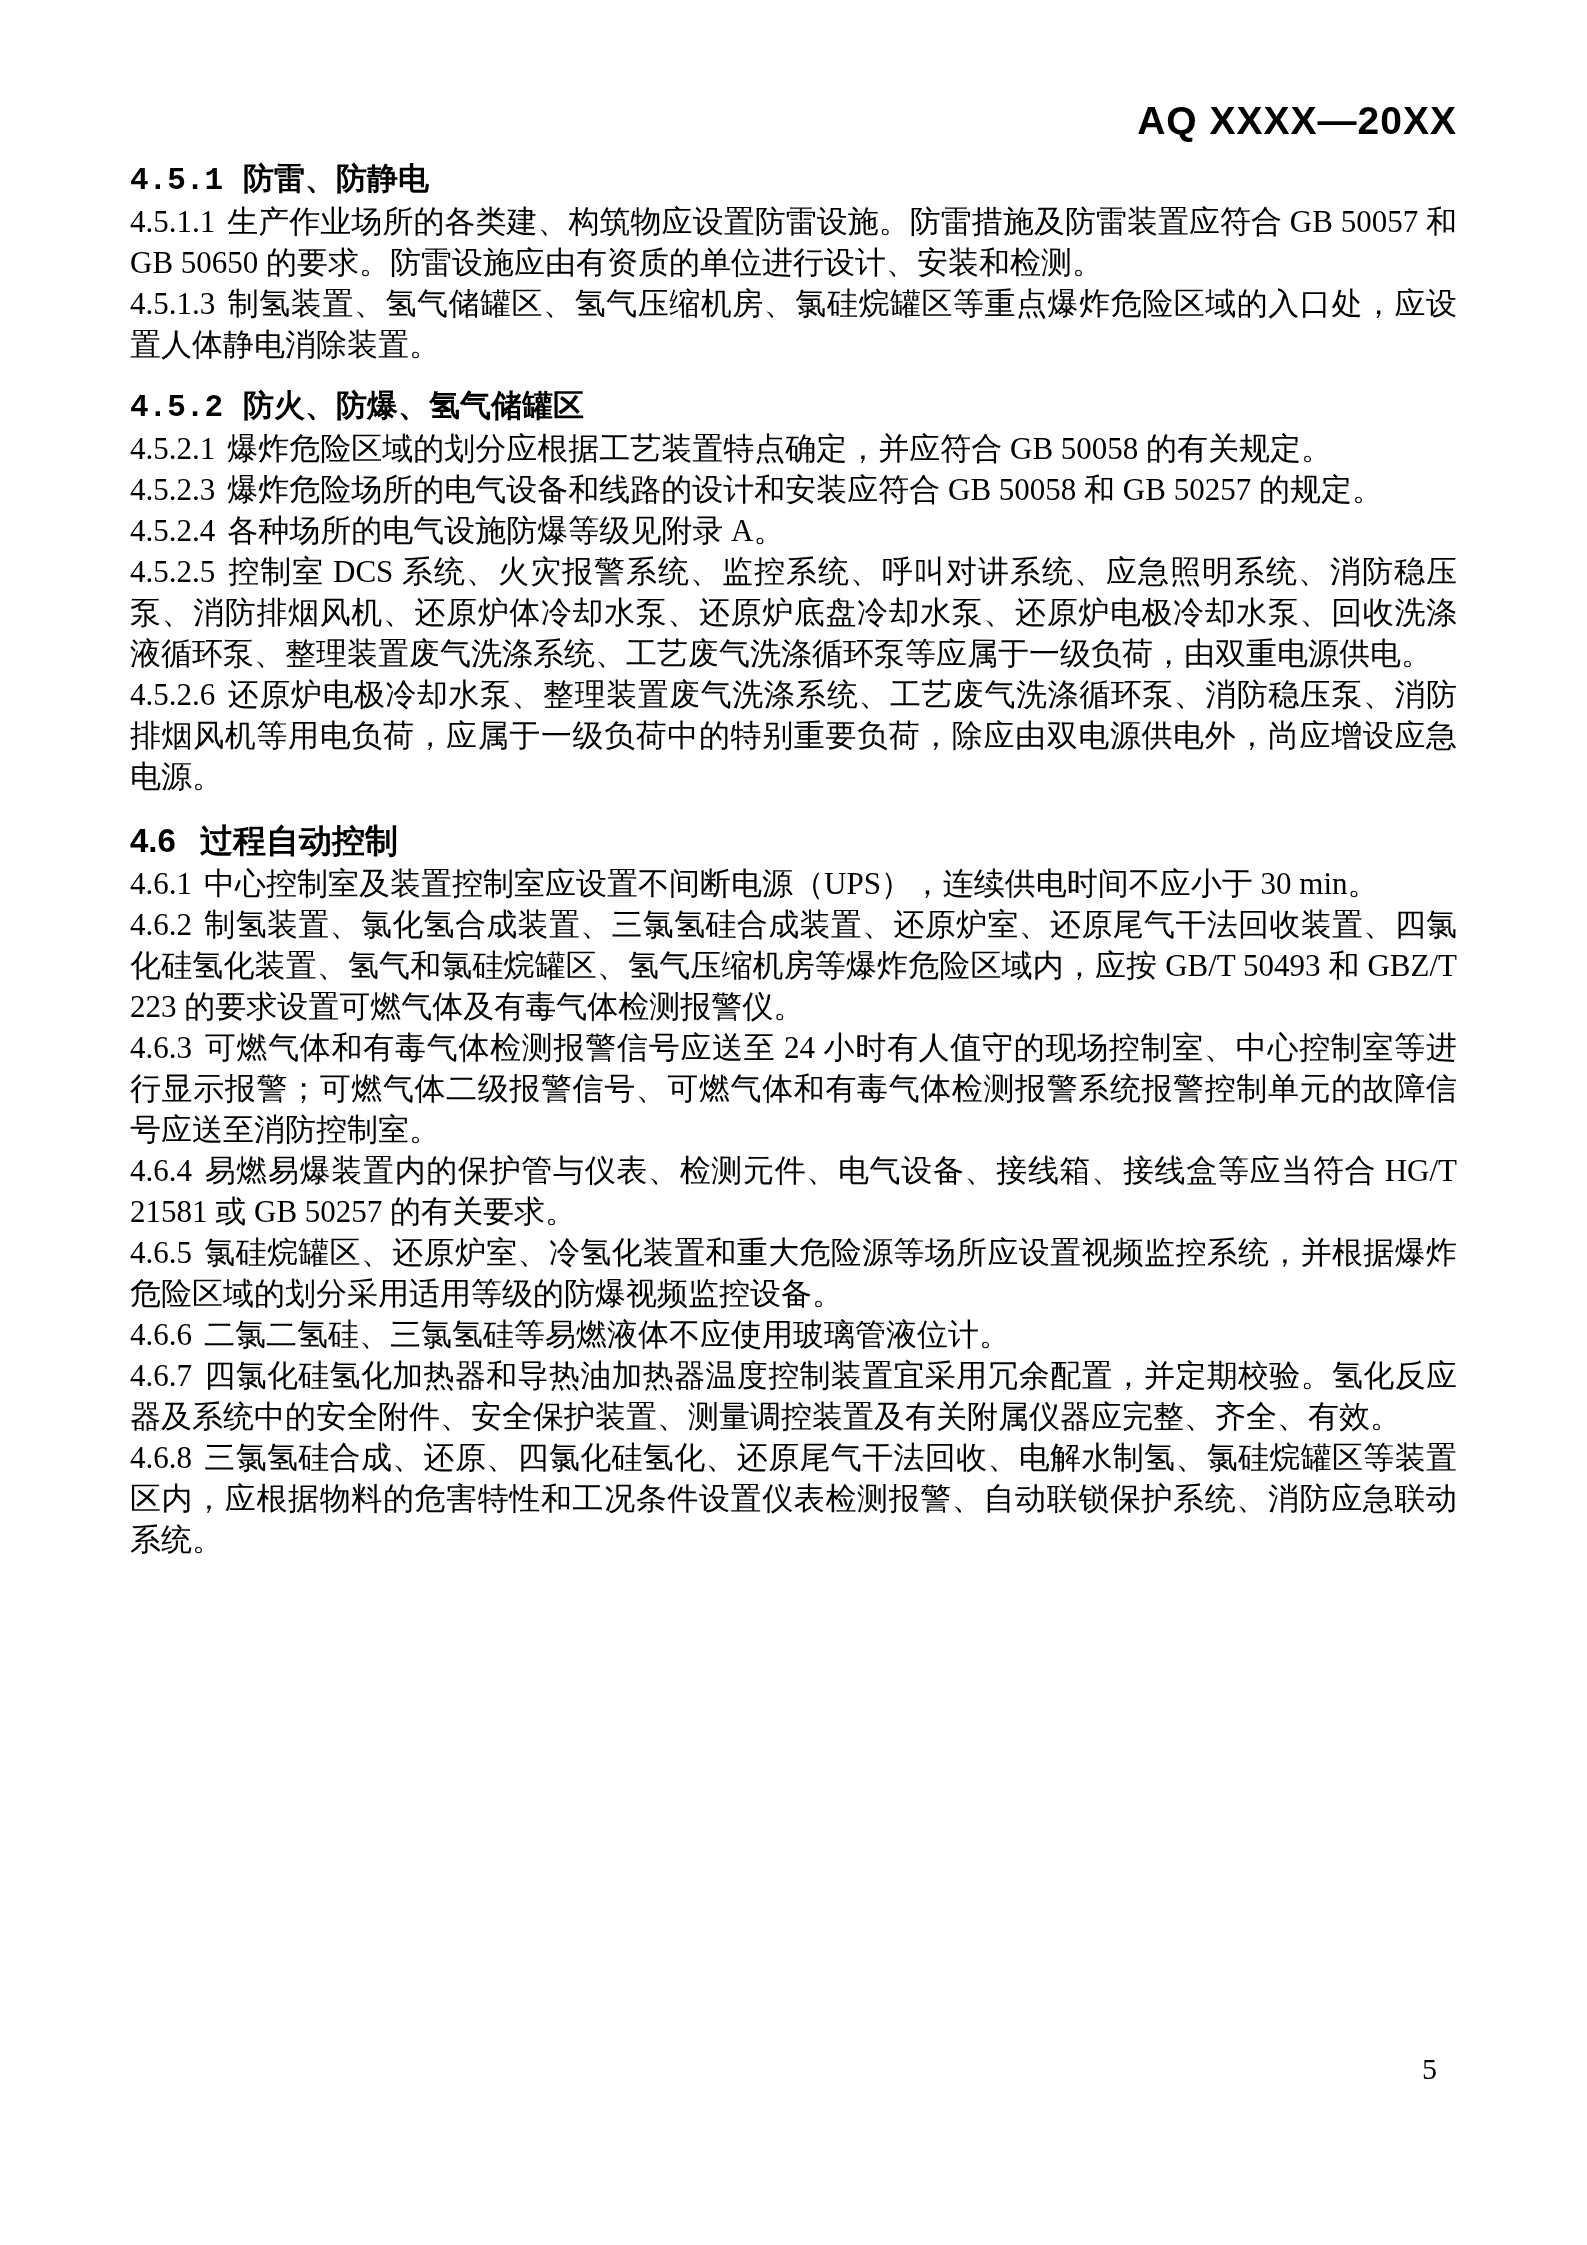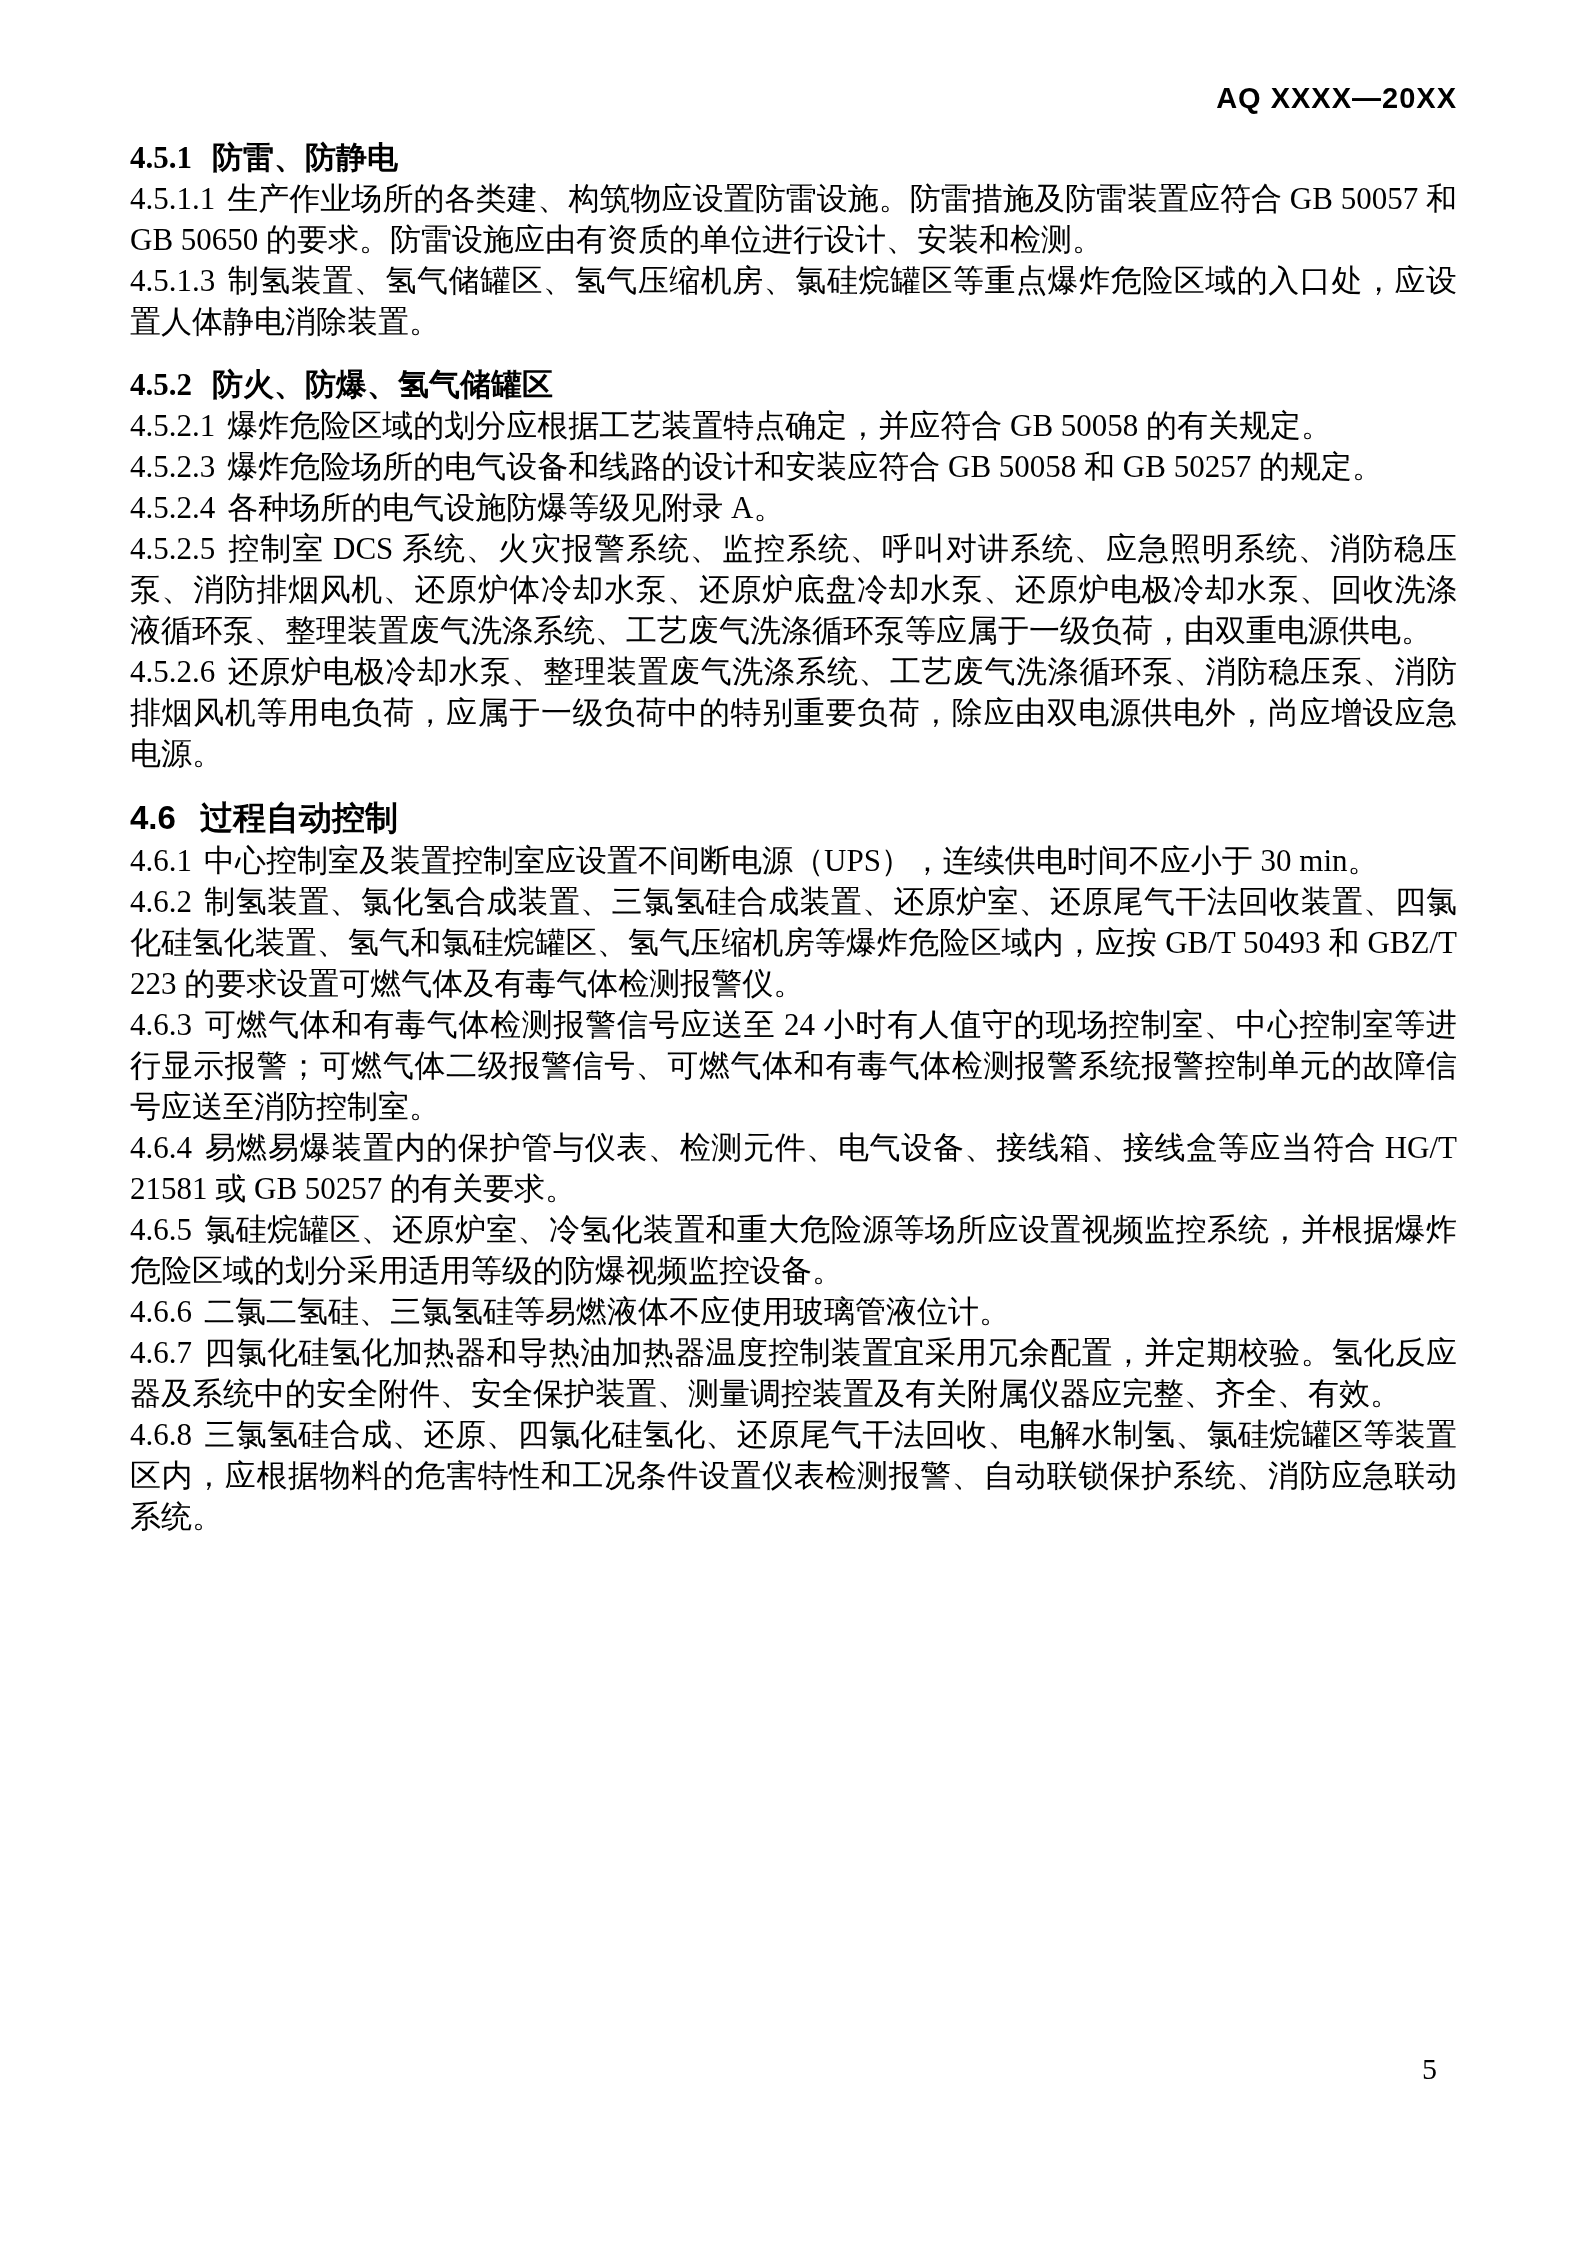--- a/index.html
+++ b/index.html
@@ -17,31 +17,31 @@
     overflow: hidden;
   }
   .content {
     position: absolute;
     left: 130px;
     width: 1327px;
     top: 0;
   }
   .doc-code {
     display: block;
-    padding-top: 81px;
+    padding-top: 104px;
     text-align: right;
     font-family: "Liberation Sans", sans-serif;
     font-weight: 700;
-    font-size: 29px;
+    font-size: 39px;
     line-height: 34px;
     letter-spacing: 1px;
   }
   .h3 {
     margin: 22px 0 0 0;
-    font-family: Liberation Serif, serif;
+    font-family: Liberation Mono, monospace;
     font-weight: 700;
     font-size: 31px;
     line-height: 41px;
   }
   .h3 .num { margin-right: 20px; }
   .h2 {
     margin: 21px 0 0 0;
     font-family: "Liberation Sans", sans-serif;
     font-weight: 700;
     font-size: 33px;

